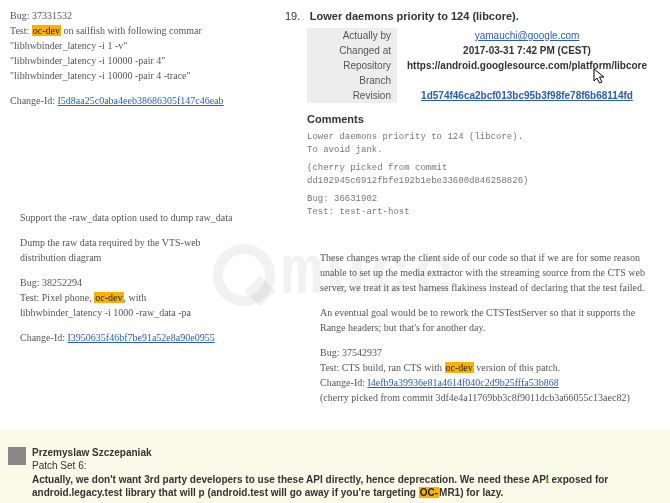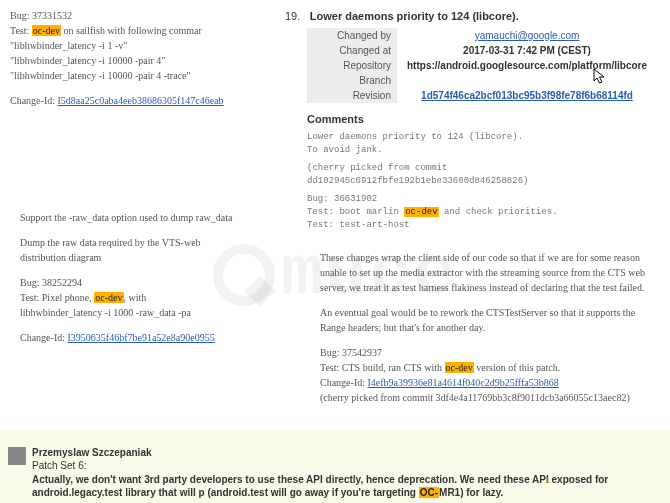--- a/index.html
+++ b/index.html
@@ -105,21 +105,21 @@
     <span>Change-Id: </span><a class="link">I5d8aa25c0aba4eeb38686305f147c46eab</a>
   </div>
 </div>
 
 <div id="blk2" class="block">
   <span class="num">19.</span>
   <span class="title">Lower daemons priority to 124 (libcore).</span>
   <table>
     <tbody>
         <tr>
-          <td class="lab">Changed by</td>
+          <td class="lab">Actually by</td>
         <td class="val"><span class="link">yamauchi@google.com</span></td>
         </tr>
     <tr>
           <td class="lab">Changed at</td>
         <td class="val" style="font-weight:bold">2017-03-31 7:42 PM (CEST)</td>
         </tr>
     <tr>
           <td class="lab">Repository</td>
         <td class="val" style="font-weight:bold">https://android.googlesource.com/platform/libcore</td>
         </tr>
@@ -134,21 +134,20 @@
   </tbody>
     </table>
   <div class="comments-hd">Comments</div>
   <div class="small">
     <div>Lower daemons priority to 124 (libcore).</div>
     <div>To avoid jank.</div>
     <div style="height:6px"></div>
     <div>(cherry picked from commit dd102945c6912fbfe192b1ebe33600d846258826)</div>
     <div style="height:6px"></div>
     <div>Bug: 36631902</div>
-    <div><span>Test: boot marlin </span><span class="highlight">oc-dev</span><span> and check priorities.</span></div>
     <div>Test: test-art-host</div>
     <div style="height:6px"></div>
   </div>
 </div>
 
 <div id="blk3" class="block mono">
   <div>Support the -raw_data option used to dump raw_data</div>
   <div style="height:10px"></div>
   <div>Dump the raw data required by the VTS-web</div>
   <div>distribution diagram</div>

